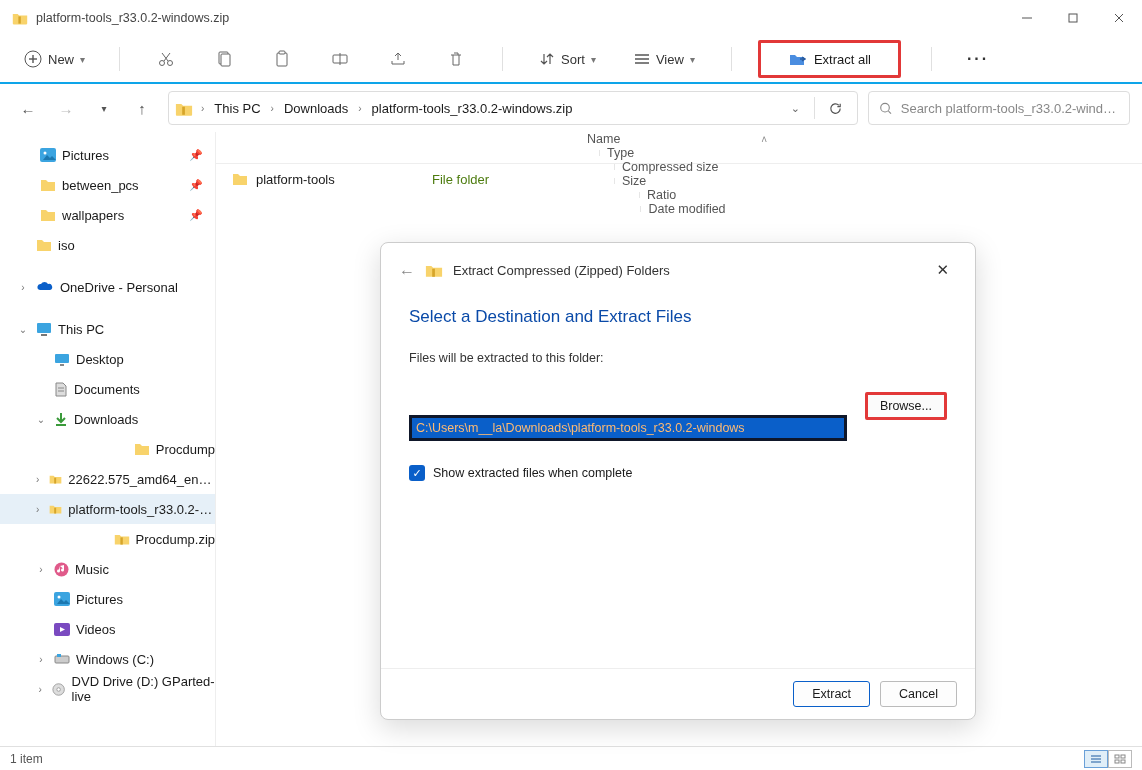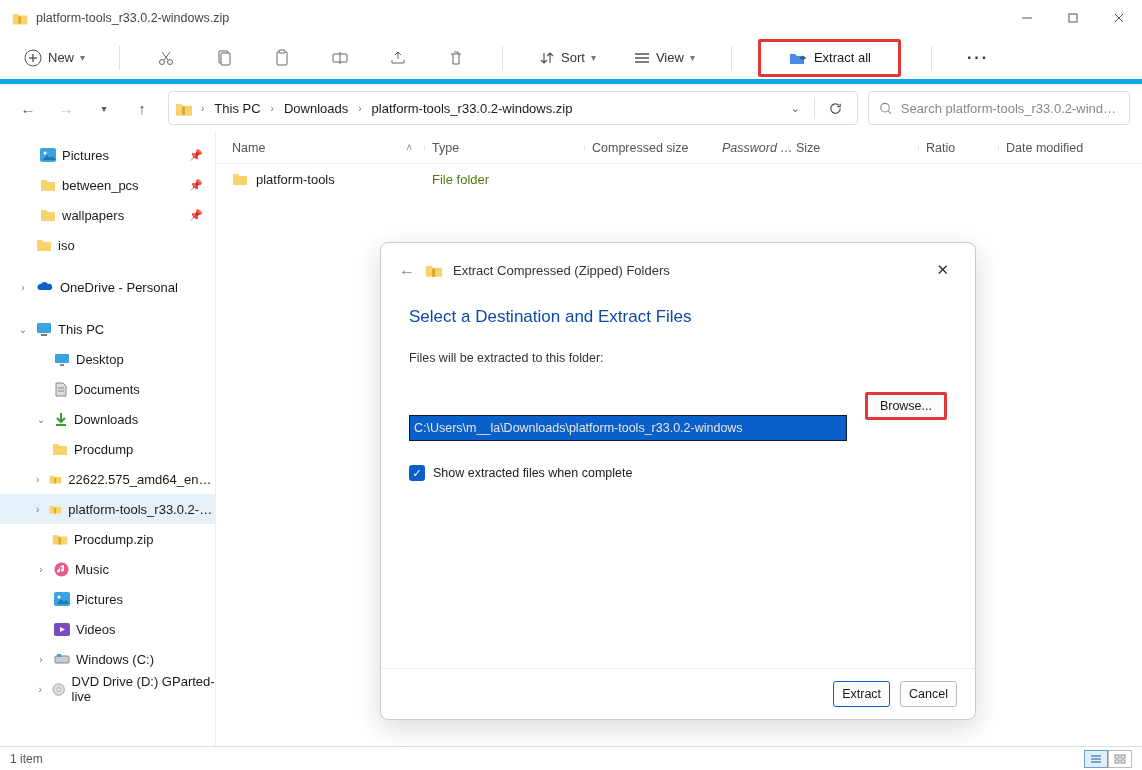--- a/index.html
+++ b/index.html
@@ -4,21 +4,21 @@
 <style>
   * { box-sizing: border-box; font-family: "Segoe UI", Arial, sans-serif; }
   body { margin: 0; background: #fff; width: 1142px; height: 770px; overflow: hidden; font-size: 13px; color: #1a1a1a; position: relative; }
   
   .titlebar { height: 36px; display: flex; align-items: center; padding-left: 12px; }
   .titlebar .zip-icon { width: 16px; height: 14px; margin-right: 8px; }
   .titlebar .title-text { color: #444; font-size: 12.5px; }
   .titlebar .spacer { flex: 1; }
   .titlebar .win-btn { width: 46px; height: 36px; display: flex; align-items: center; justify-content: center; color: #555; }
   
-  .toolbar { height: 48px; display: flex; align-items: center; padding: 0 16px; border-bottom: 5px solid #0ea5e9; gap: 18px;}
+  .toolbar { height: 48px; display: flex; align-items: center; padding: 0 16px; border-bottom: 2px solid #0ea5e9; gap: 18px;}
   .tb-new { display: flex; align-items: center; gap: 6px; color: #333; padding: 6px 8px; border-radius: 4px; }
   .tb-new .chev { font-size: 10px; color: #777; }
   .tb-sep { width: 1px; height: 24px; background: #e0e0e0; margin: 0 8px; }
   .tb-icon-btn { width: 40px; height: 36px; display: flex; align-items: center; justify-content: center; color: #666; border-radius: 4px; }
   .tb-label-btn { display: flex; align-items: center; gap: 6px; padding: 6px 10px; color: #333; border-radius: 4px;}
   .tb-label-btn .chev { font-size: 10px; color: #777; }
   .extract-all-btn { border: 3px solid #e23838; padding: 4px 27px; display: flex; align-items: center; gap: 8px; border-radius: 2px; height: 38px;}
   .tb-dots { width: 40px; display: flex; align-items: center; justify-content: center; font-size: 16px; color: #333; letter-spacing: 2px; font-weight: bold;}
   
   .navbar { height: 48px; display: flex; align-items: center; padding: 0 12px; gap: 6px; }
@@ -32,28 +32,28 @@
   .search-box { width: 262px; height: 34px; border: 1px solid #ddd; border-radius: 4px; display: flex; align-items: center; padding: 0 10px; color: #777;}
   .search-box .search-icon { margin-right: 8px;}
   .search-box .search-placeholder { font-size: 13px; white-space: nowrap; overflow: hidden; text-overflow: ellipsis; color: #888;}
   
   .body-row { display: flex; height: calc(100% - 36px - 48px - 48px - 24px); }
   
   .leftnav { width: 216px; border-right: 1px solid #eee; padding-top: 8px; overflow: hidden;}
   .nav-item { display: flex; align-items: center; height: 30px; padding-left: 16px; gap: 6px; font-size: 13px;}
   .nav-item .chev { width: 14px; font-size: 10px; color: #777; text-align:center;}
   .nav-item.indent-1 { padding-left: 34px;}
-  .nav-item.indent-2 { padding-left: 32px;}
+  .nav-item.indent-2 { padding-left: 32px; justify-content: flex-end;}
   .nav-item.selected { background: #e6f0f8; }
   .pin-icon { margin-left: auto; margin-right: 12px; color: #aaa; font-size: 11px;}
   .folder-icon { width: 16px; height: 14px; }
   .nav-spacer { height: 12px; }
   
   .content { flex: 1; display: flex; flex-direction: column; }
-  .col-headers { height: 32px; display: flex; align-items: center; border-bottom: 1px solid #eee; padding-left: 16px; font-size: 12.5px; color: #555;}
+  .col-headers { height: 32px; display: flex; align-items: center; border-bottom: 1px solid #eee; padding-left: 16px; font-size: 12.5px; color: #555; flex-direction: column;}
   .col-name { width: 200px; display: flex; align-items: center; gap: 6px;}
   .col-type { width: 160px; }
   .col-compressed { width: 130px; }
   .col-password { width: 74px; white-space: nowrap; overflow: hidden; text-overflow: ellipsis; font-style: italic;}
   .col-size { width: 130px; }
   .col-ratio { width: 80px; }
   .col-date { flex: 1; }
   .col-sep { position: relative;}
   .col-sep::before { content:""; position:absolute; left:-8px; top:4px; bottom:4px; width:1px; background:#e6e6e6;}
   .file-row { height: 30px; display: flex; align-items: center; padding-left: 16px; font-size: 13px;}
@@ -69,26 +69,26 @@
   .dialog { position: absolute; left: 380px; top: 242px; width: 596px; height: 478px; background: #fff; border: 1px solid #ccc; border-radius: 8px; box-shadow: 0 8px 28px rgba(0,0,0,0.15); display: flex; flex-direction: column;}
   .dialog-top { display: flex; align-items: center; padding: 14px 18px; gap: 10px;}
   .dialog-top .back-arrow { color: #888; font-size: 16px;}
   .dialog-top .dlg-title { font-size: 13px; color: #333;}
   .dialog-top .spacer { flex: 1;}
   .dialog-top .close-btn { font-size: 15px; color: #333; padding: 4px 8px;}
   .dialog-body { padding: 4px 28px 0 28px; flex: 1;}
   .dlg-heading { color: #0a4aa8; font-size: 17px; margin-top: 6px; margin-bottom: 24px;}
   .dlg-label { font-size: 12.5px; color: #333; margin-bottom: 6px;}
   .path-row { display: flex; align-items: center; gap: 18px; margin-bottom: 24px;}
-  .path-input { flex: 1; height: 26px; border: 1px solid #0f172a; background: #0a5fc9; color: #e5e5e5; font-size: 12.5px; padding: 0 4px; display: flex; align-items:center;margin-top:44px;}
+  .path-input { flex: 1; height: 26px; border: 3px solid #0f172a; background: #0a5fc9; color: #fdba74; font-size: 12.5px; padding: 0 4px; display: flex; align-items:center;margin-top:44px;}
   .browse-btn { height: 28px; padding: 0 12px; border: 3px solid #e23838; background: #fbfbfb; display:flex; align-items:center; font-size:12.5px; border-radius:2px;}
   .checkbox-row { display: flex; align-items: center; gap: 8px; font-size: 12.5px;}
   .checkbox { width: 16px; height: 16px; background: #0a5fc9; border-radius: 3px; display:flex; align-items:center; justify-content:center; color:#fff; font-size:11px;}
   .dialog-footer { display: flex; justify-content: flex-end; gap: 10px; padding: 12px 18px; border-top: 1px solid #eee;}
-  .dlg-btn { height: 26px; padding: 0 8px; border: 1px solid #bbb; border-radius: 3px; background: #fdfdfd; font-size: 12.5px; display:flex; align-items:center;}
+  .dlg-btn { height: 26px; padding: 0 18px; border: 1px solid #bbb; border-radius: 3px; background: #fdfdfd; font-size: 12.5px; display:flex; align-items:center;}
   .dlg-btn.primary { border-color: #0a5fc9;}
   svg { display: block; }
 </style>
 </head>
 <body>
 
 <div class="titlebar">
   <svg class="zip-icon" viewBox="0 0 20 16">
       <path fill="#f8d36b" d="M1 3 h6 l2 2 h10 v10 a1 1 0 0 1 -1 1 H2 a1 1 0 0 1 -1 -1 Z"></path>
       <rect x="8" y="6" width="3" height="9" fill="#d6a52a"></rect>

